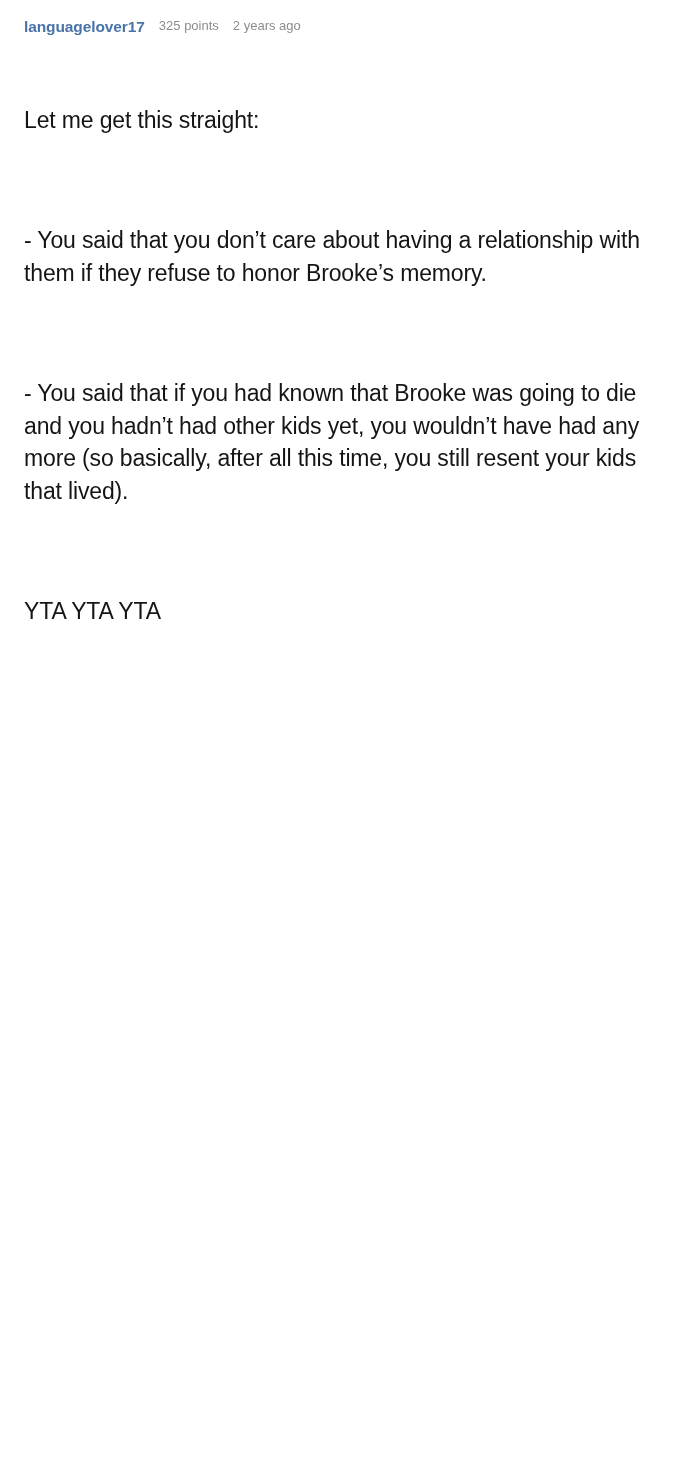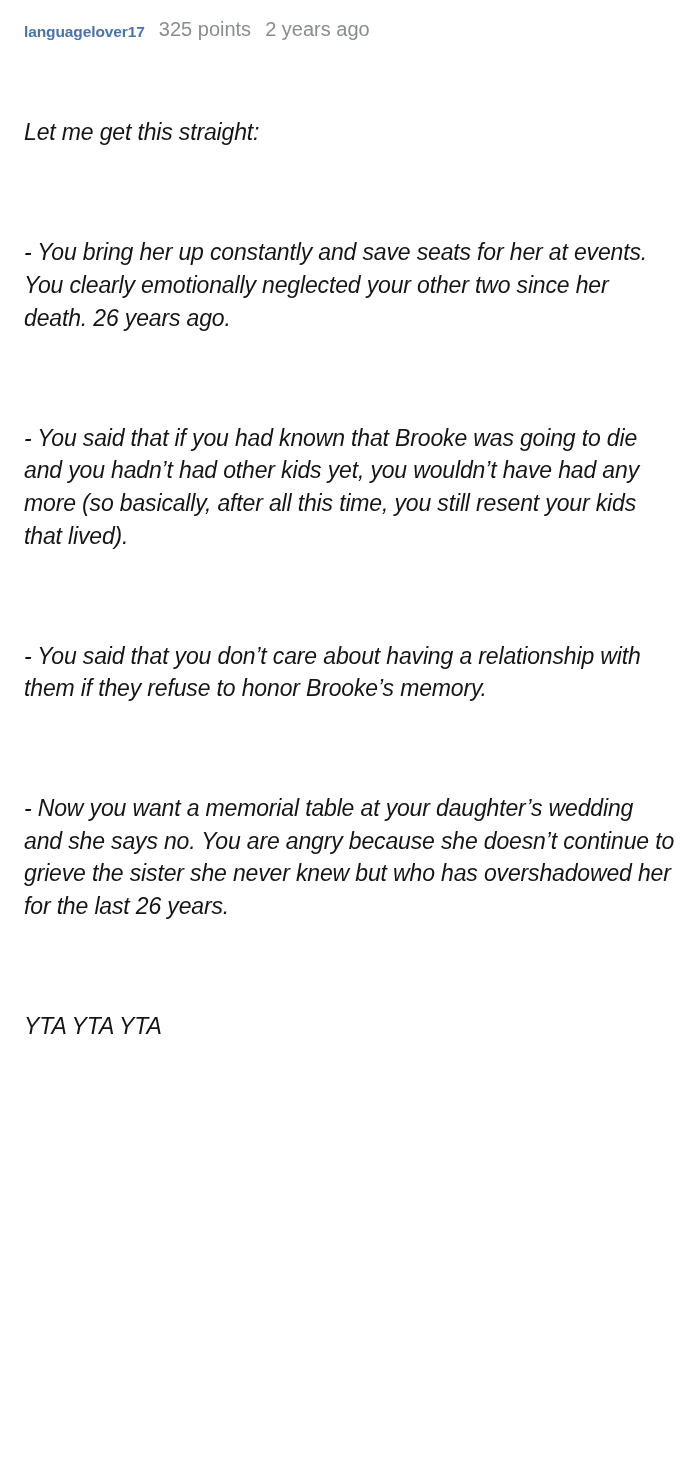--- a/index.html
+++ b/index.html
@@ -14,63 +14,60 @@
     color: #1a1a1b;
     -webkit-font-smoothing: antialiased;
   }
   .comment {
     width: 700px;
     box-sizing: border-box;
     padding: 18px 24px 0 24px;
   }
   .comment-header {
     display: flex;
-    align-items: flex-end;
+    align-items: flex-start;
     gap: 14px;
-    margin-bottom: 10px;
+    margin-bottom: 3px;
     font-size: 15.5px;
   }
   .author {
     color: #4a73a8;
     font-weight: bold;
     letter-spacing: -0.1px;
   }
   .meta {
     color: #8a8d90;
-    font-size: 20px;
+    font-size: 13px;
   }
   .body-text {
     font-size: 23px;
     line-height: 1.42;
     color: #151516;
     letter-spacing: -0.15px;
     white-space: pre-wrap;
     word-wrap: break-word;
   }
   .para {
     margin: 0 0 22px 0;
-    font-style: italic;
   }
   .para:last-child {
     margin-bottom: 0;
   }
 </style>
 </head>
 <body>
 
 <div class="comment">
 
   <div class="comment-header">
     <span class="author">languagelover17</span>
     <span class="meta">325 points</span>
     <span class="meta">2 years ago</span>
   </div>
 
   <div class="body-text">
     <p class="para">Let me get this straight:</p>
-    <p class="para">- You bring her up constantly and save seats for her at events. You clearly emotionally neglected your other two since her death. 26 years ago.</p>
+    <p class="para">- You said that you don’t care about having a relationship with them if they refuse to honor Brooke’s memory.</p>
     <p class="para">- You said that if you had known that Brooke was going to die and you hadn’t had other kids yet, you wouldn’t have had any more (so basically, after all this time, you still resent your kids that lived).</p>
-    <p class="para">- You said that you don’t care about having a relationship with them if they refuse to honor Brooke’s memory.</p>
-    <p class="para">- Now you want a memorial table at your daughter’s wedding and she says no. You are angry because she doesn’t continue to grieve the sister she never knew but who has overshadowed her for the last 26 years.</p>
     <p class="para">YTA YTA YTA</p>
   </div>
 
 </div>
 
 </body></html>

